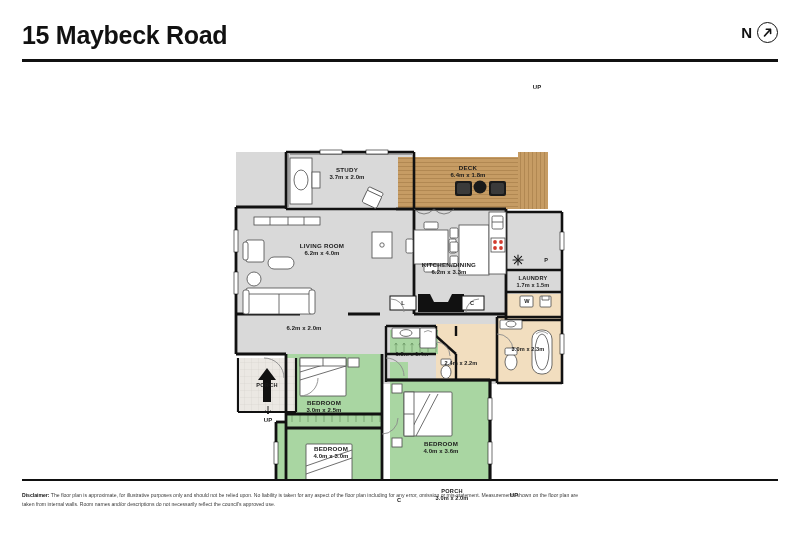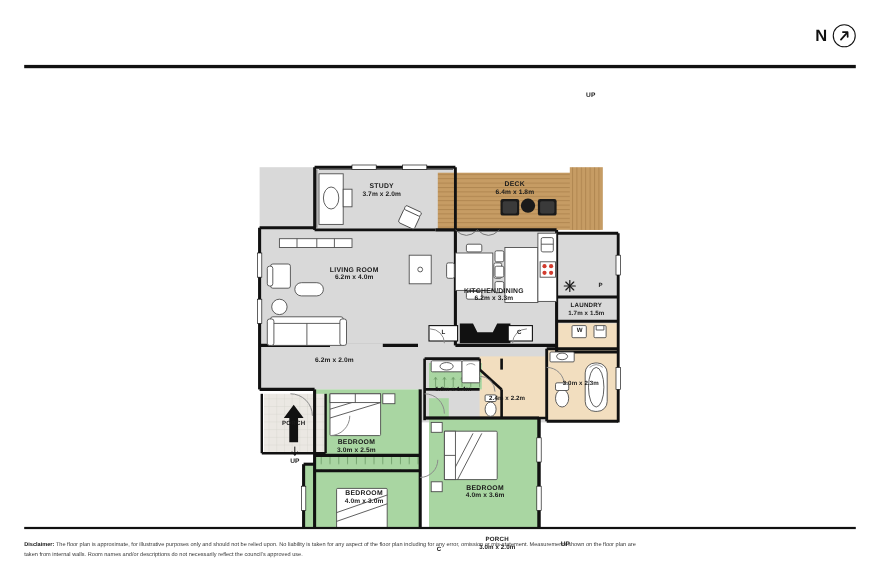--- a/index.html
+++ b/index.html
@@ -91,20 +91,21 @@
     font-size: 5.6px; font-weight: bold; color: #1a1a1a;
     transform: translate(-50%, -50%);
   }
 </style>
 </head>
 <body>
 
 <div id="page">
 
   <div id="header">
+    <div id="title">15 Maybeck Road</div>
     <div id="compass">
       <span id="compass-n">N</span>
       <span id="compass-dial">
         <svg width="15" height="15" viewBox="0 0 15 15">
           <g stroke="#111" stroke-width="1.6" fill="none" stroke-linecap="round" stroke-linejoin="round">
             <path d="M4.5 11 L10.2 4.6"></path>
             <path d="M6.3 4.2 L10.5 4.3 L10.6 8.5"></path>
           </g>
         </svg>
       </span>

